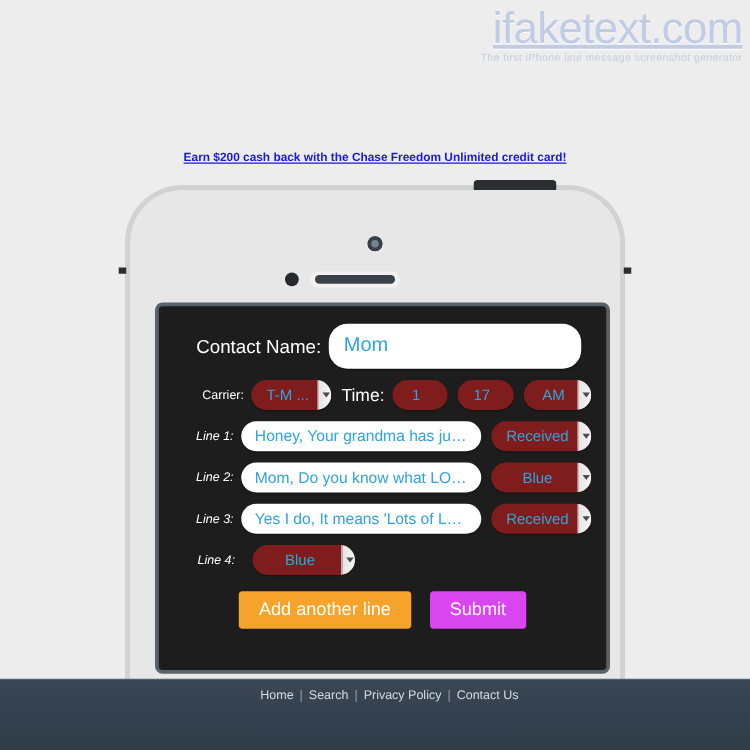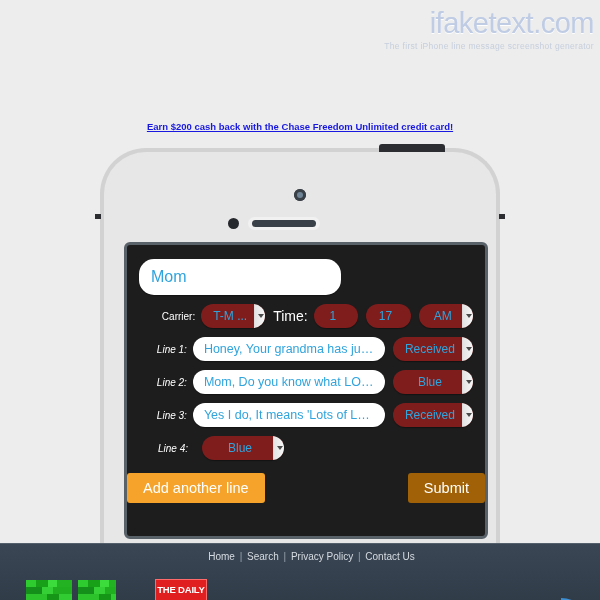--- a/index.html
+++ b/index.html
@@ -39,24 +39,25 @@
     background: linear-gradient(to bottom, #b9c7e2 0%, #ccd8ee 45%, #e8eef8 100%);
     -webkit-background-clip: text;
     background-clip: text;
     color: transparent;
     text-shadow: 0 1px 0 rgba(255,255,255,0.9);
     white-space: nowrap;
   }
 
   .logo-fallback {
     color: #bfcce4;
-    font-size: 29px;
+    font-size: 35px;
     line-height: 38px;
     letter-spacing: -0.5px;
     white-space: nowrap;
+    text-decoration: underline;
   }
 
   .tagline {
     font-size: 8.5px;
     color: #c6cfdd;
     letter-spacing: 0.3px;
     margin-top: -1px;
     white-space: nowrap;
   }
 
@@ -266,38 +267,38 @@
   }
 
   .sel-carrier { width: 66px; }
   .sel-num     { width: 46px; margin-right: 8px; }
   .sel-ampm    { width: 56px; }
   .sel-color   { width: 82px; margin-left: 8px; }
 
   
   .btn-row {
     display: flex;
-    justify-content: space-between;
+    justify-content: center;
     gap: 15px;
     margin-top: 13px;
   }
 
   .btn {
     border: none;
     border-radius: 3px;
     height: 30px;
     font-family: "Liberation Sans", sans-serif;
     font-size: 14.5px;
     color: #ffffff;
     cursor: pointer;
     padding: 0 16px;
     white-space: nowrap;
   }
   .btn-add    { background: #f5a32a; }
-  .btn-submit { background: #a16207; }
+  .btn-submit { background: #d946ef; }
 
   
   .footer {
     position: absolute;
     left: 0;
     top: 543px;
     width: 600px;
     height: 57px;
     background: linear-gradient(to bottom, #3a4654, #313c49);
     border-top: 1px solid #55606d;
@@ -393,20 +394,21 @@
   <div class="side-btn left"></div>
   <div class="side-btn right"></div>
   <div class="camera"></div>
   <div class="sensor"></div>
   <div class="speaker"></div>
 
   <div class="screen">
     <div class="form">
 
       <div class="row row-contact">
+        <span class="row-label">Contact Name:</span>
         <input class="pill pill-contact" type="text" value="Mom" style="">
       </div>
 
       <div class="row row-carrier">
         <span class="row-label">Carrier:</span>
         <span class="sel sel-carrier">
           <span class="sel-txt">T-M ...</span>
           <span class="sel-arrow"></span>
         </span>
         <span class="inline-label">Time:</span>
@@ -470,24 +472,13 @@
   <div class="footer-nav">
     <a href="#">Home</a>
     <span class="footer-sep">|</span>
     <a href="#">Search</a>
     <span class="footer-sep">|</span>
     <a href="#">Privacy Policy</a>
     <span class="footer-sep">|</span>
     <a href="#">Contact Us</a>
   </div>
 
-  <div class="badges">
-    <div class="pixel-badge b1"></div>
-    <div class="pixel-badge b2"></div>
-    <div class="daily-badge">THE DAILY</div>
-
-    <svg class="rss-icon" viewBox="0 0 32 32">
-      <circle cx="6" cy="26" r="4" fill="#3b8fd4"></circle>
-      <path d="M2 17 A13 13 0 0 1 15 30 L21 30 A19 19 0 0 0 2 11 Z" fill="#3b8fd4"></path>
-      <path d="M2 6 A24 24 0 0 1 26 30 L32 30 A30 30 0 0 0 2 0 Z" fill="#3b8fd4"></path>
-    </svg>
-  </div>
 </div>
 
 </body></html>

